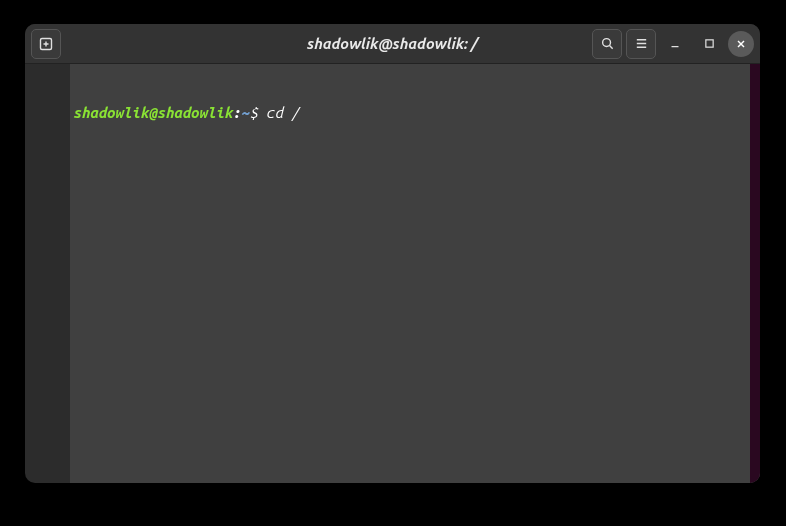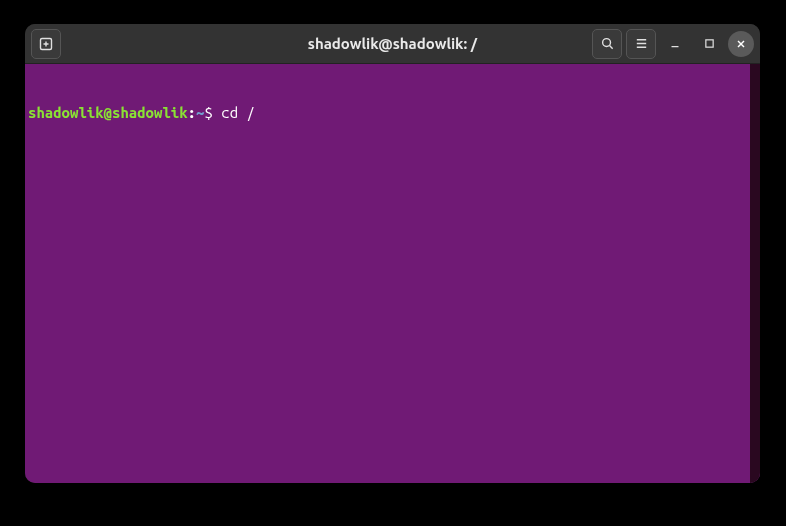--- a/index.html
+++ b/index.html
@@ -17,20 +17,21 @@
     left: 25px;
     top: 24px;
     width: 735px;
     height: 459px;
     background: #2c2c2c;
     border-radius: 10px;
     box-shadow: 0 4px 18px rgba(0,0,0,.55), 0 0 0 1px rgba(0,0,0,.6);
     overflow: hidden;
     display: flex;
     flex-direction: column;
+    font-style: italic;
   }
   .titlebar {
     height: 40px;
     background: #333333;
     border-bottom: 1px solid #222;
     display: flex;
     align-items: center;
     padding: 0 6px;
     position: relative;
   }
@@ -61,23 +62,24 @@
     left: 0; right: 0;
     text-align: center;
     color: #eaeaea;
     font-family: "Ubuntu", sans-serif;
     font-size: 15px;
     font-weight: 600;
     pointer-events: none;
   }
   .terminal-body {
     flex: 1;
-    background: #701a75;
+    background: #404040;
     padding: 4px 2px 4px 2px;
     position: relative;
+    margin-left: 45px;
   }
   .terminal-inner {
     height: 100%;
     overflow: hidden;
     font-size: 15px;
     line-height: 18px;
     white-space: pre;
     font-family: "Ubuntu Mono","DejaVu Sans Mono",monospace;
   }
   .scrollbar {

